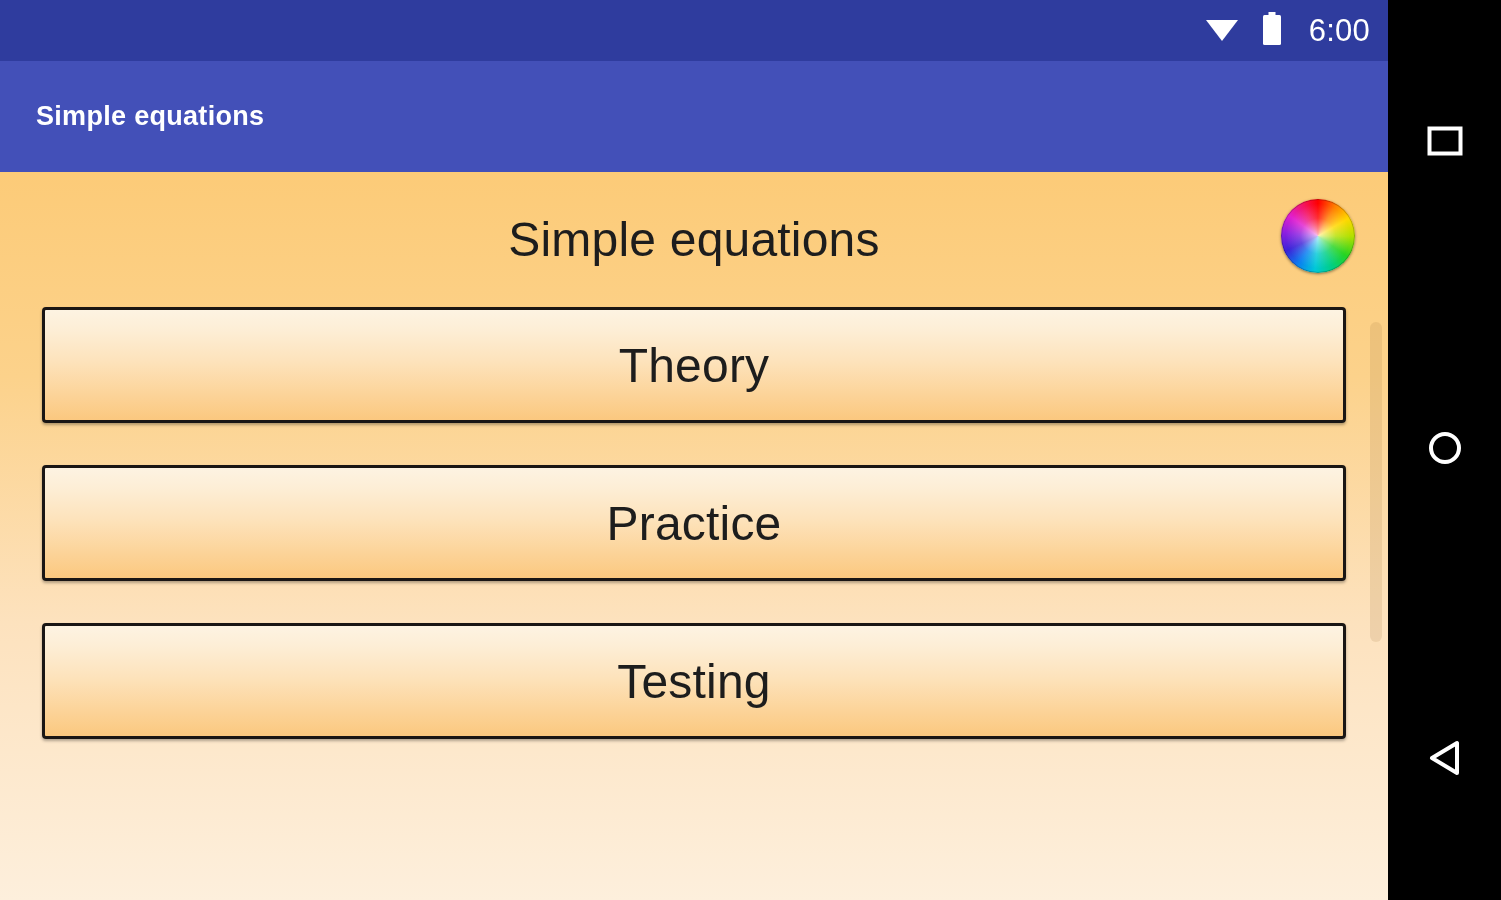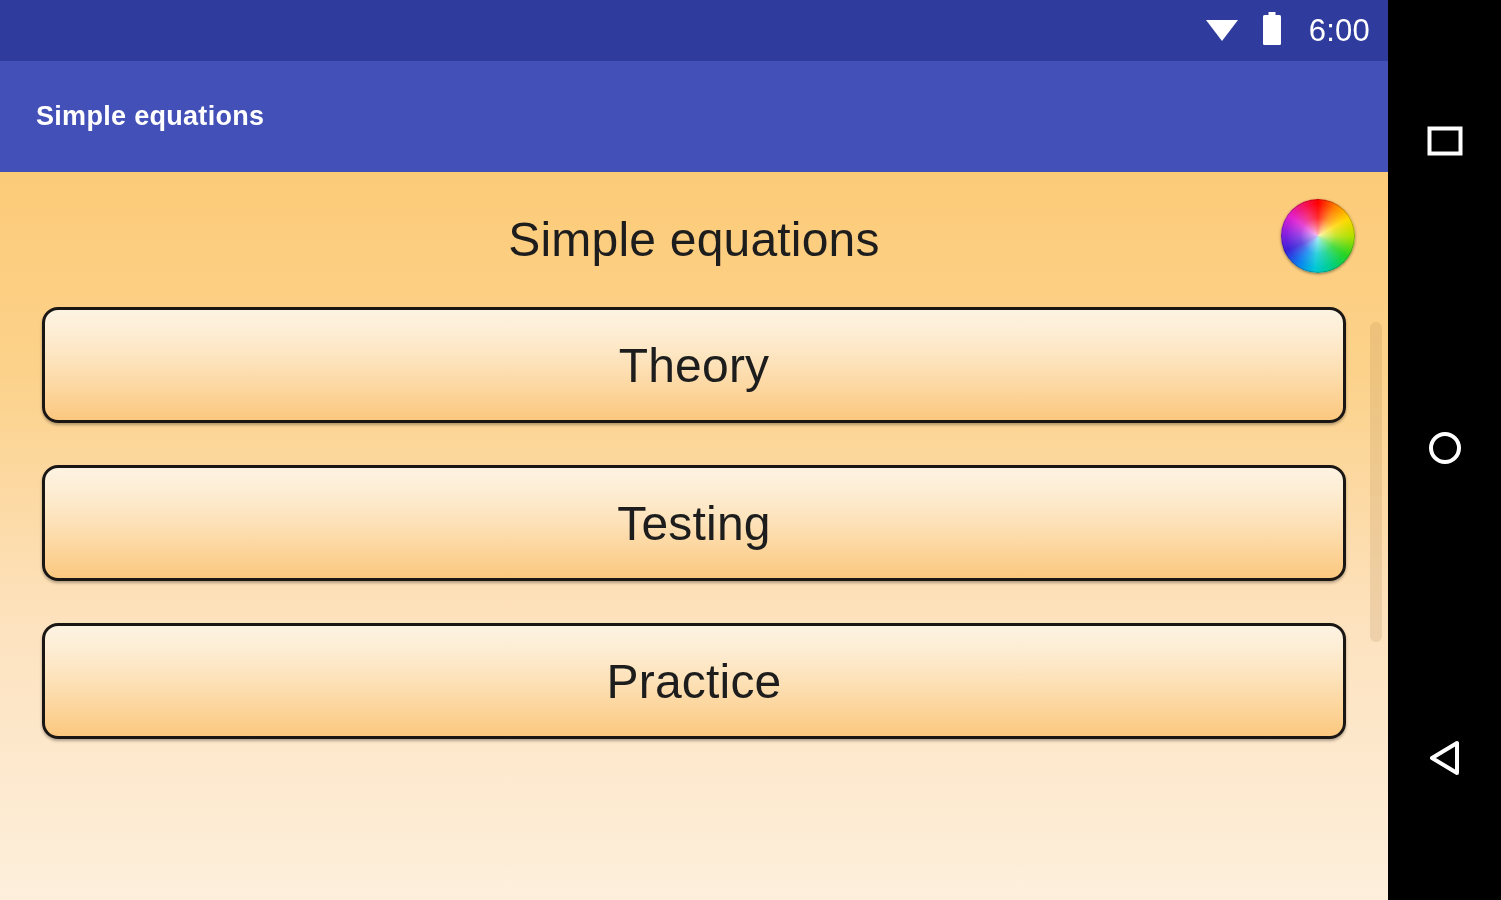--- a/index.html
+++ b/index.html
@@ -128,21 +128,21 @@
     padding:0 42px 0 42px;
   }
   .menu-button {
     position:relative;
     display:flex;
     align-items:center;
     justify-content:center;
     height:116px;
     margin-bottom:42px;
     border:3px solid #1a1614;
-    border-radius:16px;
+    border-radius:4px;
     background:linear-gradient(to bottom,
        #fdf3e2 0%,
        #fdeed6 18%,
        #fde3bc 46%,
        #fcd49a 76%,
        #fbc87f 100%);
     box-shadow:0 2px 3px rgba(0,0,0,0.30);
     cursor:pointer;
   }
   .menu-button-label {
@@ -218,24 +218,24 @@
       <div class="content-header">
         <span class="content-title">Simple equations</span>
         <div class="color-wheel"></div>
       </div>
 
       <div class="menu-list">
         <div class="menu-button">
           <span class="menu-button-label">Theory</span>
         </div>
         <div class="menu-button">
-          <span class="menu-button-label">Testing</span>
+          <span class="menu-button-label">Practice</span>
         </div>
         <div class="menu-button">
-          <span class="menu-button-label">Practice</span>
+          <span class="menu-button-label">Testing</span>
         </div>
       </div>
 
       <div class="scroll-indicator"></div>
     </div>
   </div>
 
   <div class="nav-bar">
 
     <div class="nav-btn nav-recent">

